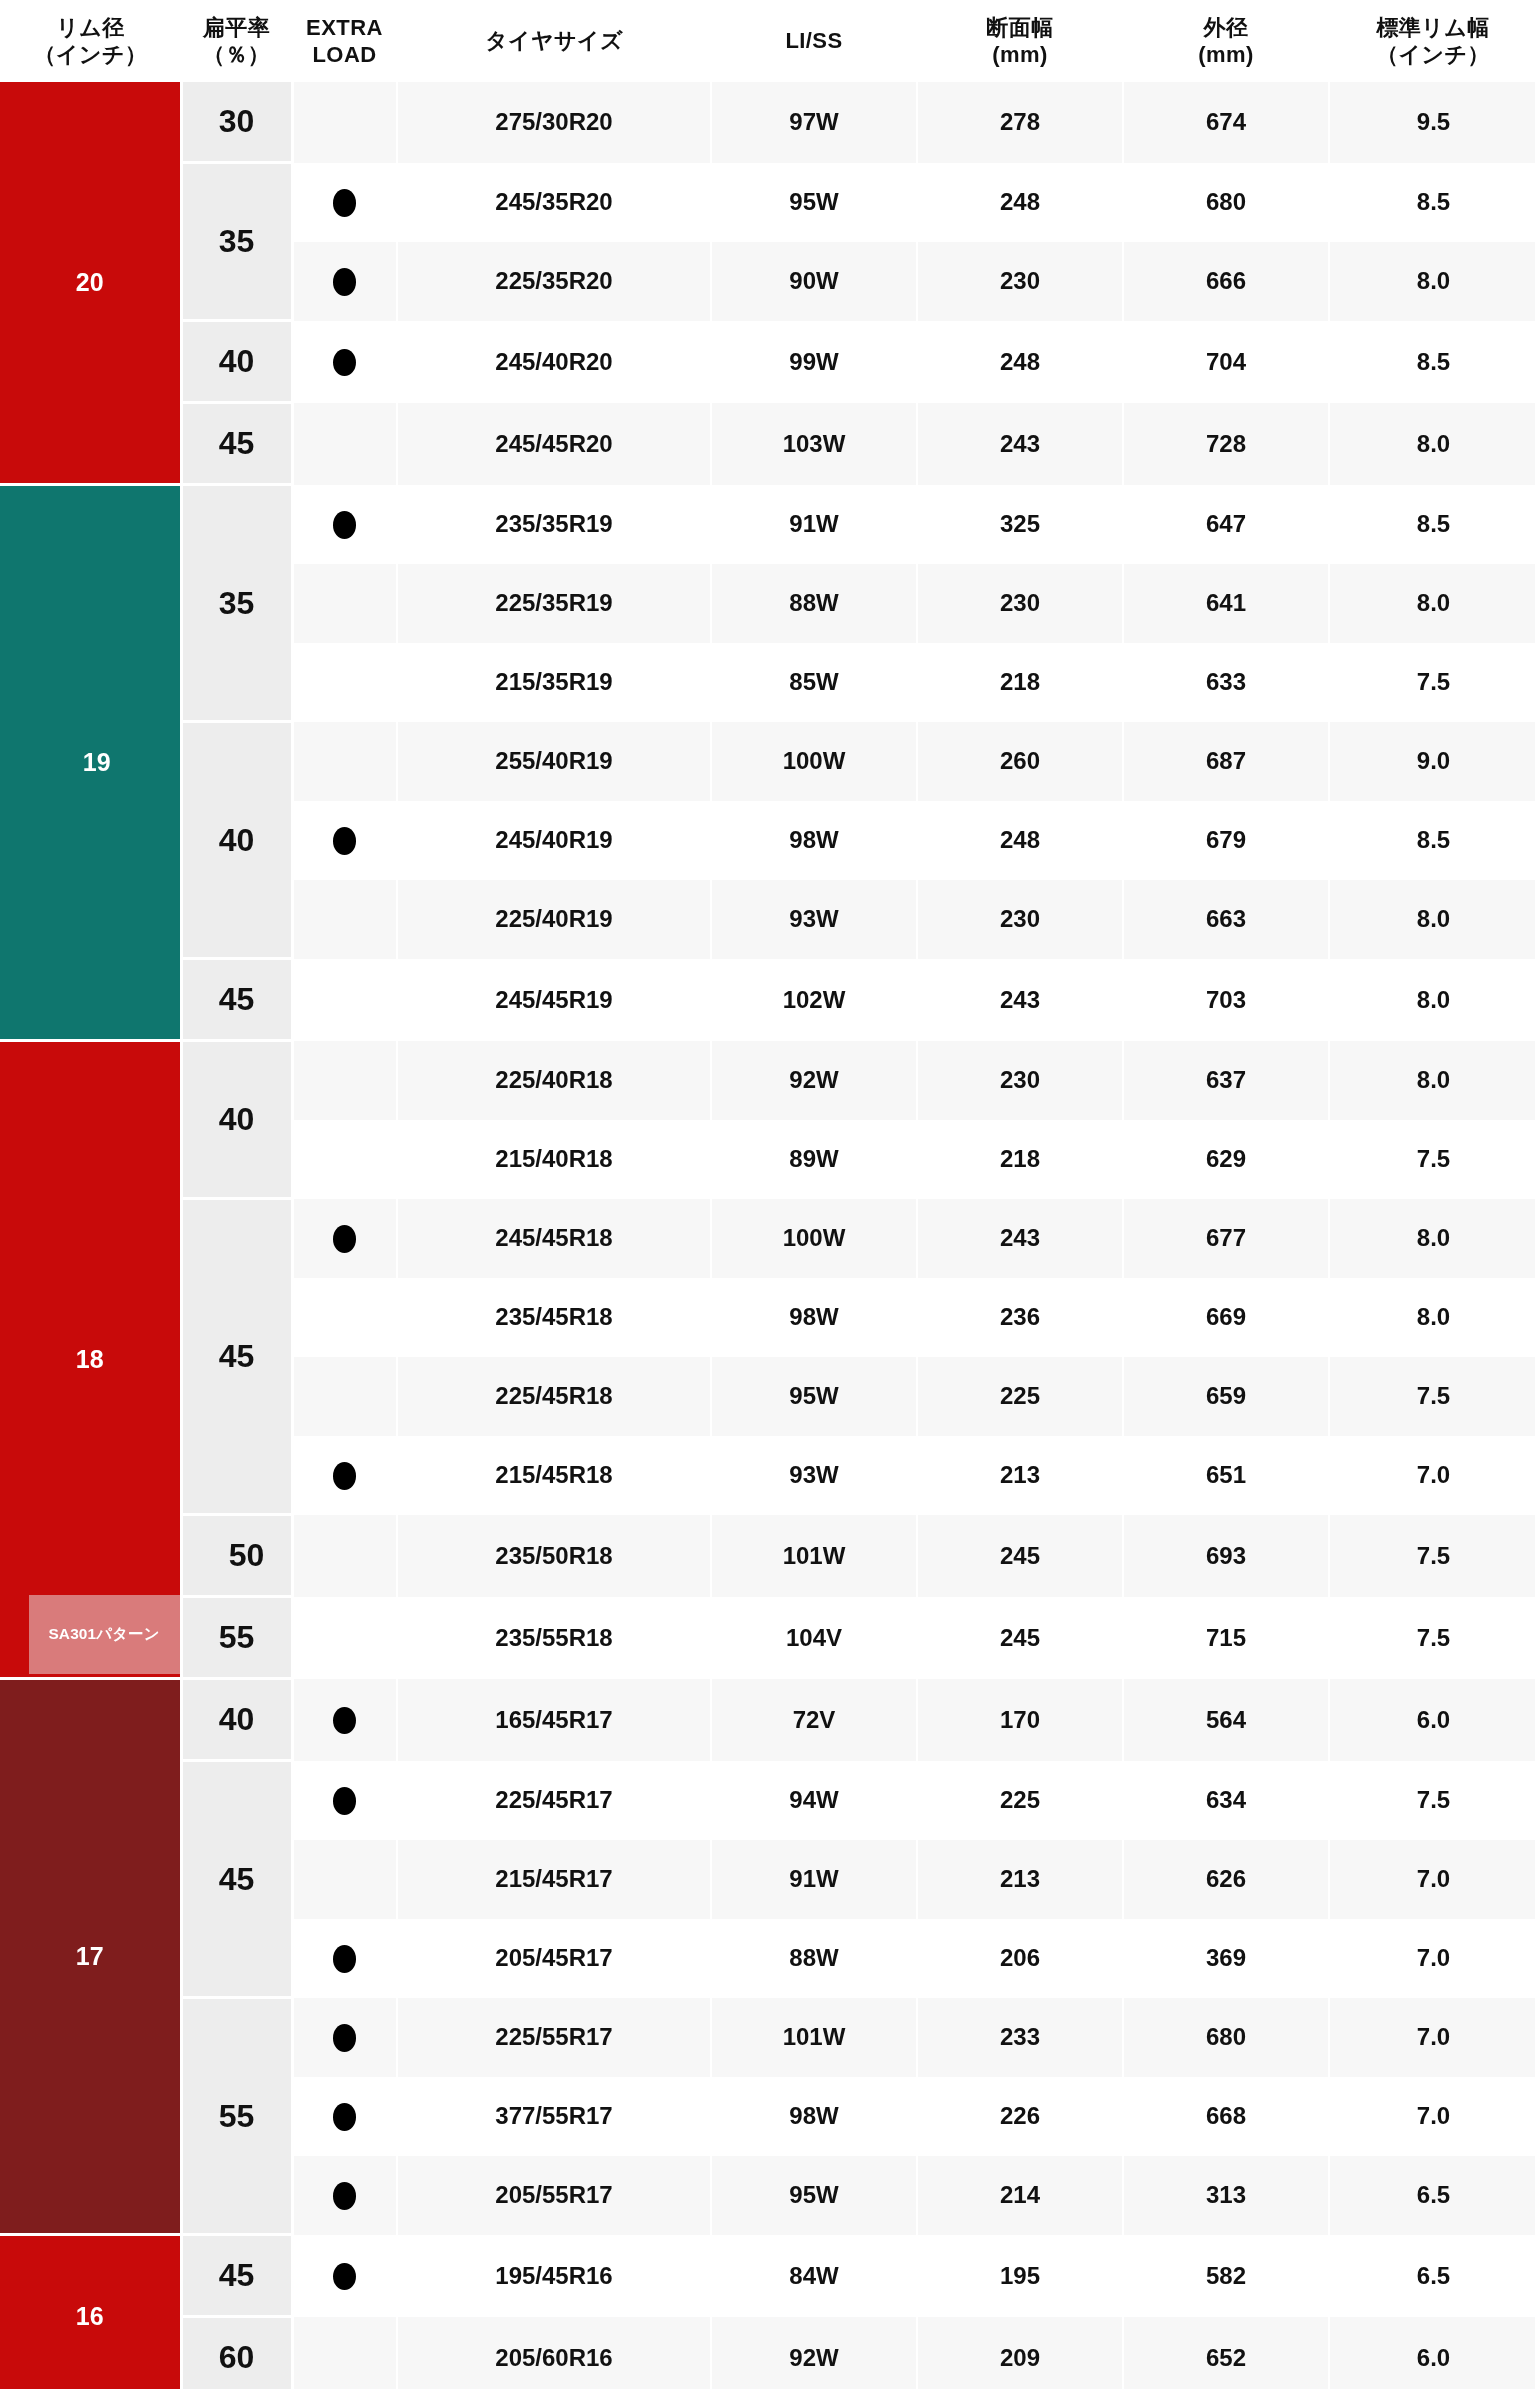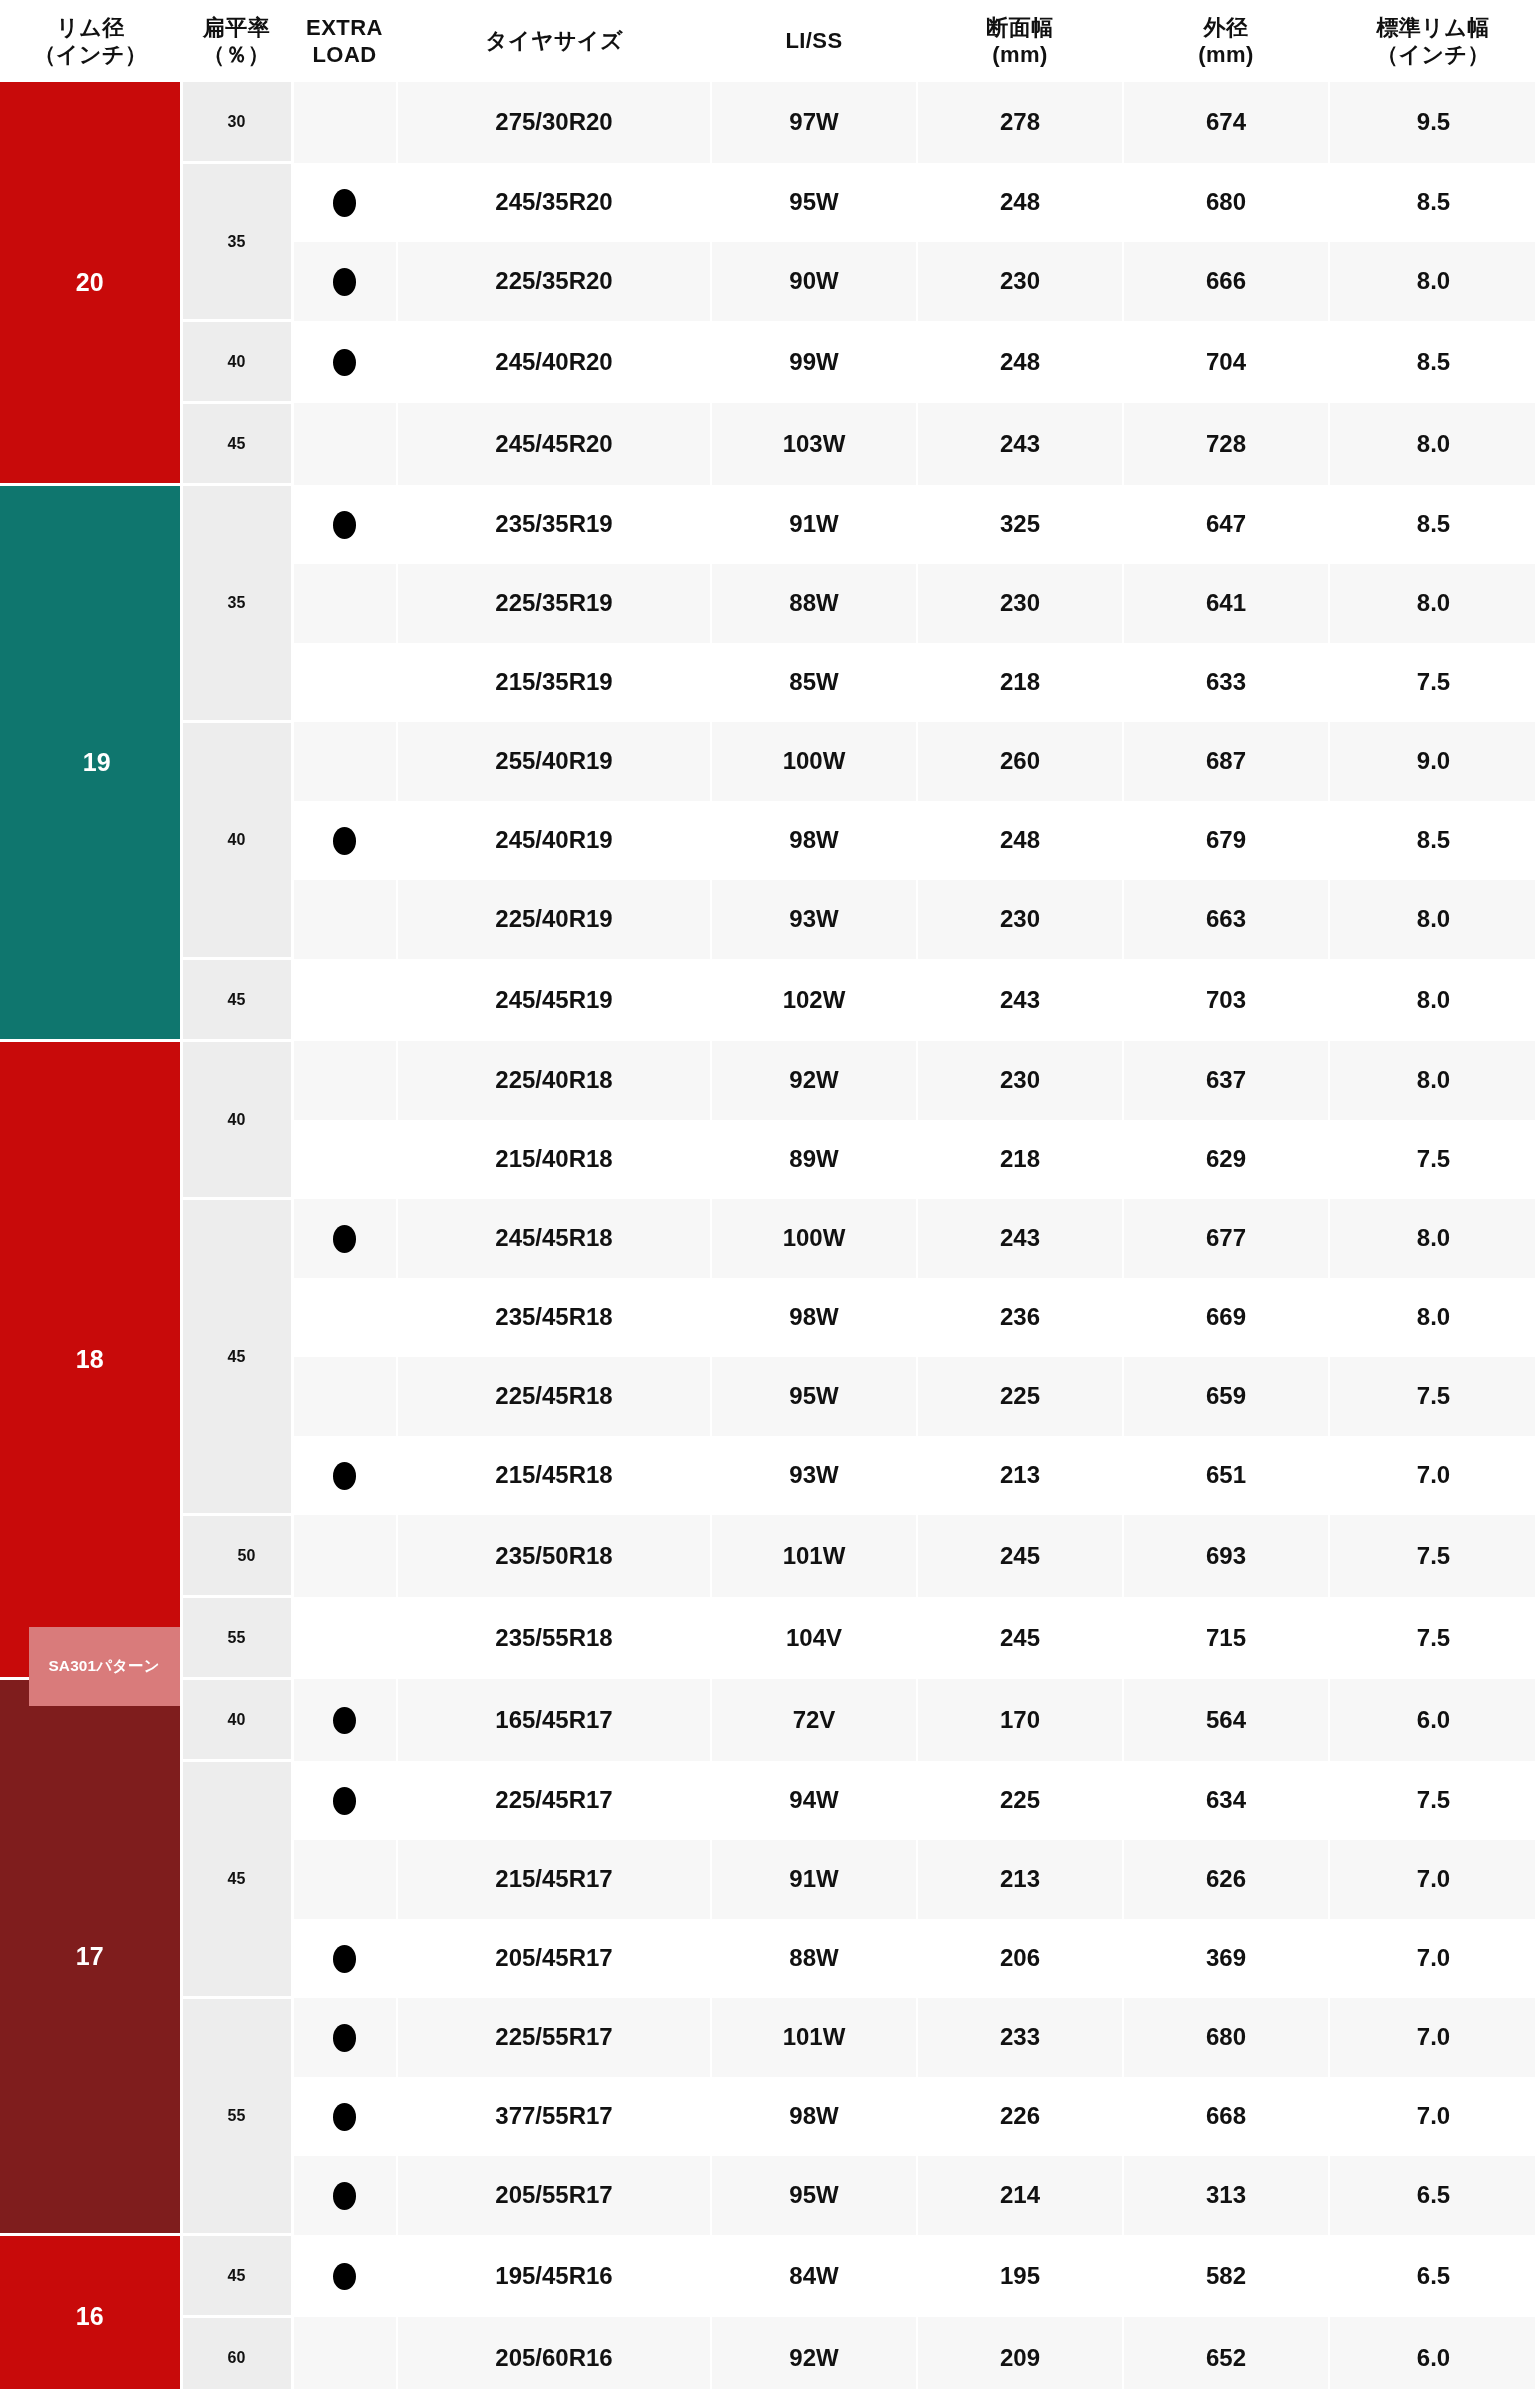--- a/index.html
+++ b/index.html
@@ -90,29 +90,28 @@
     background: #d97b7b;
     color: #ffffff;
     font-size: 15.4px;
     font-weight: bold;
     display: flex;
     align-items: center;
     justify-content: center;
     letter-spacing: 0.01em;
     z-index: 3;
     box-sizing: border-box;
-    margin-top: 32px;
   }
 
   
   td.flat {
     background: #ededed;
     border-bottom: 3.3px solid #ffffff;
     border-right: 3.3px solid #ffffff;
-    font-size: 16px;
+    font-size: 32px;
   }
 
   
   .xl-dot {
     display: inline-block;
     width: 23px;
     height: 27.4px;
     border-radius: 50%;
     background: #000000;
     vertical-align: middle;

